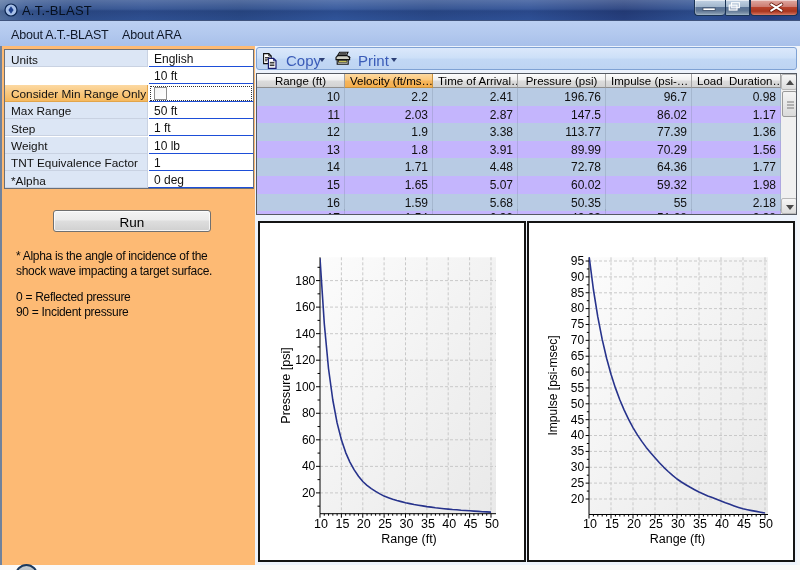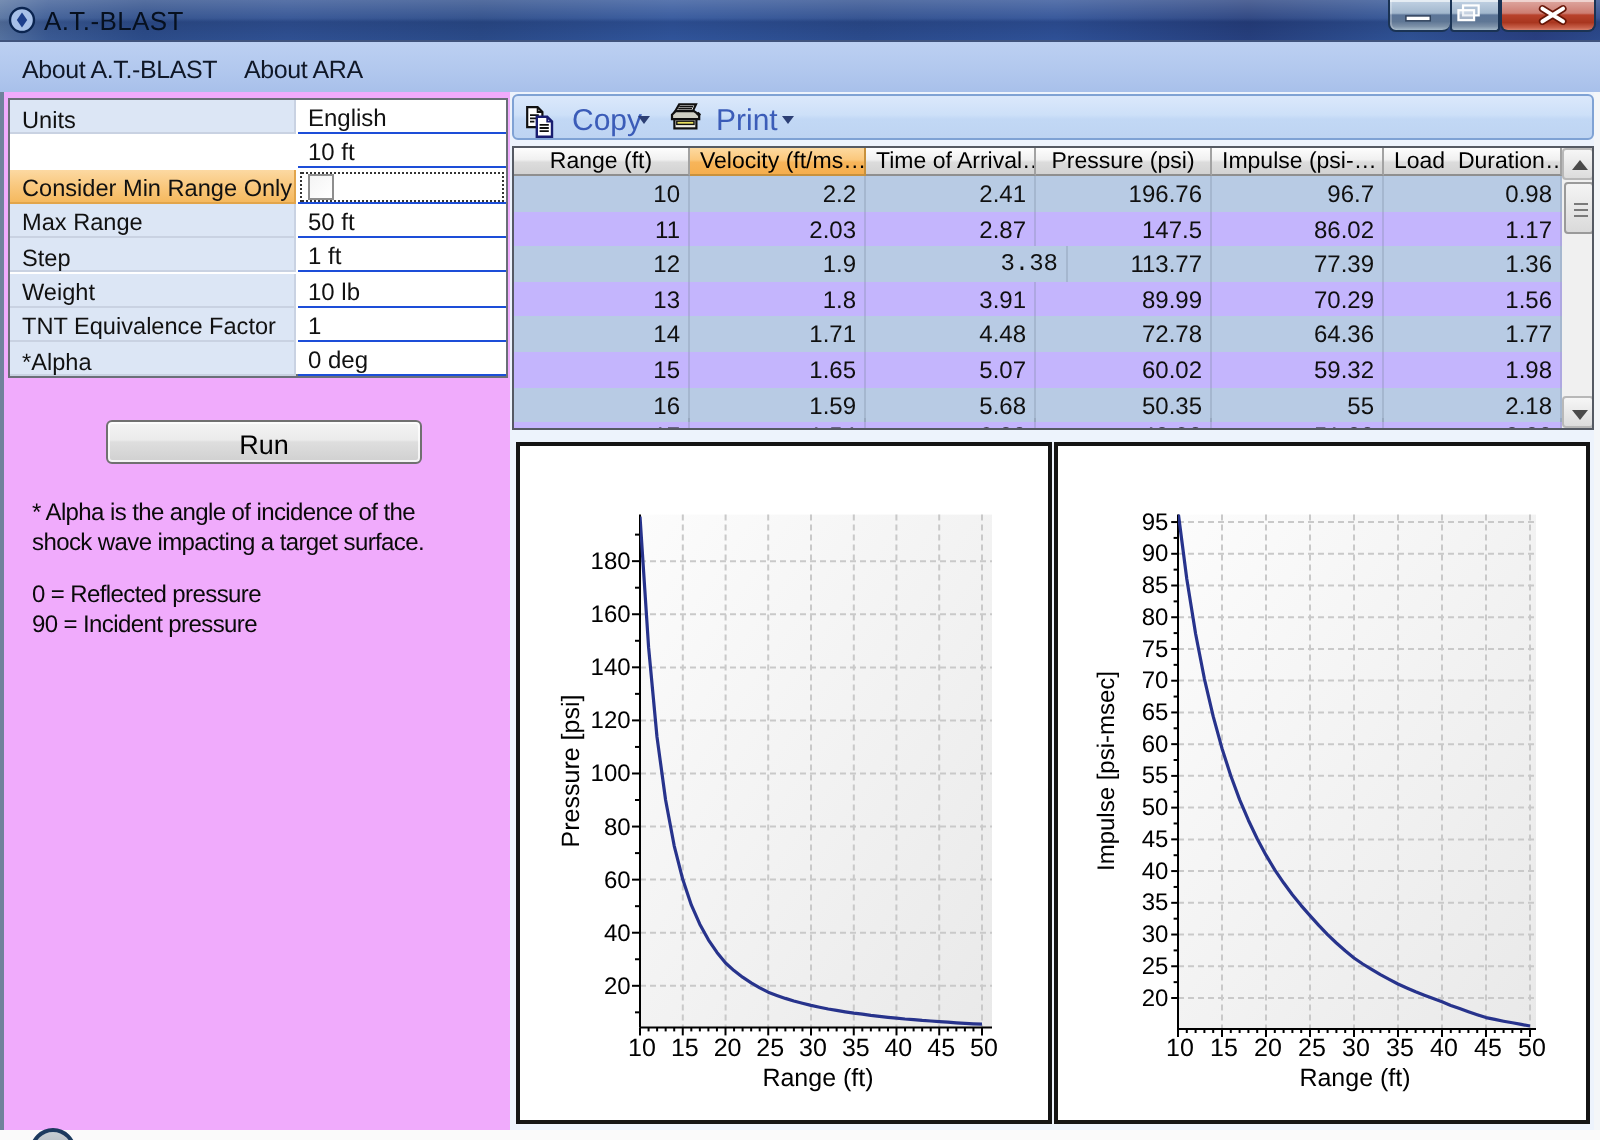--- a/index.html
+++ b/index.html
@@ -25,21 +25,21 @@
 .cap.cl { width:48.5px; border-radius:0 0 4px 4px; background:linear-gradient(180deg,#dfa9a2 0,#cd7d72 44%,#b8422c 50%,#a9361f 75%,#c8604a 92%,#d8826d 100%); box-shadow:inset 0 1px 0 rgba(255,255,255,.5);}
 .cap .glyph { position:absolute; left:0; top:0; width:100%; height:100%; }
 
 
 #menubar { left:0; top:20px; width:800px; height:26px;
   background:linear-gradient(180deg,#bcd0f2 0,#b2c8ee 55%,#a8c0ea 100%);
   border-top:1px solid #40537c; }
 #menubar span { position:absolute; top:7px; font-size:12.5px; letter-spacing:-0.2px; color:#101828; }
 
 
-#leftpanel { left:0; top:46px; width:255px; height:519px; background:#f0abfc; border-left:2px solid #70829c;}
+#leftpanel { left:0; top:46px; width:255px; height:519px; background:#fdba74; border-left:2px solid #70829c;}
 #formtable { position:absolute; left:2px; top:3px; width:250px; height:140px; background:#fff; border:1px solid #6a6f78; border-bottom-width:2px; }
 .frow { position:absolute; left:0; width:248px; height:17px; }
 .frow .lab { position:absolute; left:0; top:0; width:143px; height:17px; background:#dce6f5; border-bottom:1px solid #c9d2e2; border-right:1px solid #c9d2e2; font-size:11.8px; color:#111; padding:2.5px 0 0 6px; white-space:nowrap; }
 .frow .val { position:absolute; left:144px; top:0; width:104px; height:17px; background:#fff; border-bottom:1px solid #1d4ed8; font-size:12px; color:#111; padding:2px 0 0 5px; white-space:nowrap; }
 .frow.sel .lab { background:linear-gradient(180deg,#fcd9a2 0,#f9c87e 50%,#f5b95f 100%); border-bottom:1px solid #e2a54b; border-right:1px solid #e2a54b;}
 .frow.sel .val { outline:1px dotted #333; outline-offset:-2px; }
 #chk { position:absolute; left:5px; top:2px; width:13px; height:13px; background:linear-gradient(135deg,#f4f4f4,#fff); border:1px solid #8e8e8e; }
 
 #runbtn { position:absolute; left:51px; top:164px; width:158px; height:22px; border:1px solid #707070; border-radius:3px;
   background:linear-gradient(180deg,#f4f4f4 0,#ebebeb 45%,#dedede 50%,#d0d0d0 100%);
@@ -205,21 +205,21 @@
       <div class="gc" style="left:0px;width:88px;">11</div>
       <div class="gc" style="left:88px;width:88px;">2.03</div>
       <div class="gc" style="left:176px;width:85px;">2.87</div>
       <div class="gc" style="left:261px;width:88px;">147.5</div>
       <div class="gc" style="left:349px;width:86px;">86.02</div>
       <div class="gc" style="left:435px;width:89px;">1.17</div>
     </div>
 <div class="gr b" style="top:49.2px;">
       <div class="gc" style="left:0px;width:88px;">12</div>
       <div class="gc" style="left:88px;width:88px;">1.9</div>
-      <div class="gc" style="left:192px;width:85px;font-family:Liberation Mono, monospace;">3.38</div>
+      <div class="gc" style="left:176px;width:85px;">3.38</div>
       <div class="gc" style="left:261px;width:88px;">113.77</div>
       <div class="gc" style="left:349px;width:86px;">77.39</div>
       <div class="gc" style="left:435px;width:89px;">1.36</div>
     </div>
 <div class="gr w" style="top:66.8px;">
       <div class="gc" style="left:0px;width:88px;">13</div>
       <div class="gc" style="left:88px;width:88px;">1.8</div>
       <div class="gc" style="left:176px;width:85px;">3.91</div>
       <div class="gc" style="left:261px;width:88px;">89.99</div>
       <div class="gc" style="left:349px;width:86px;">70.29</div>

